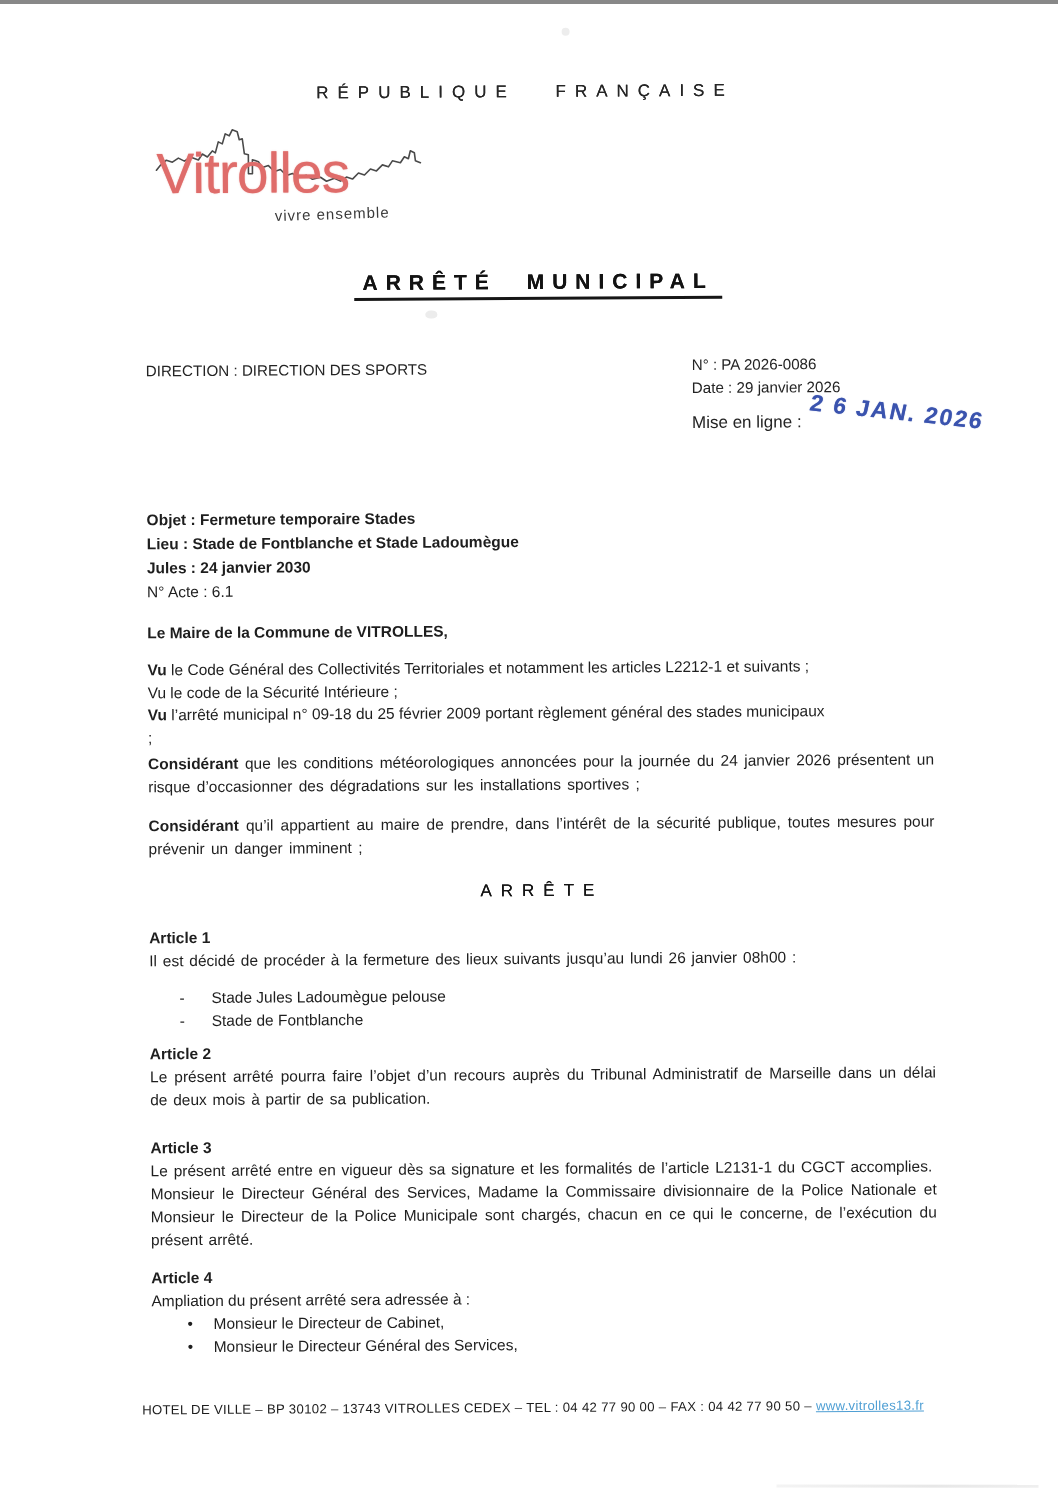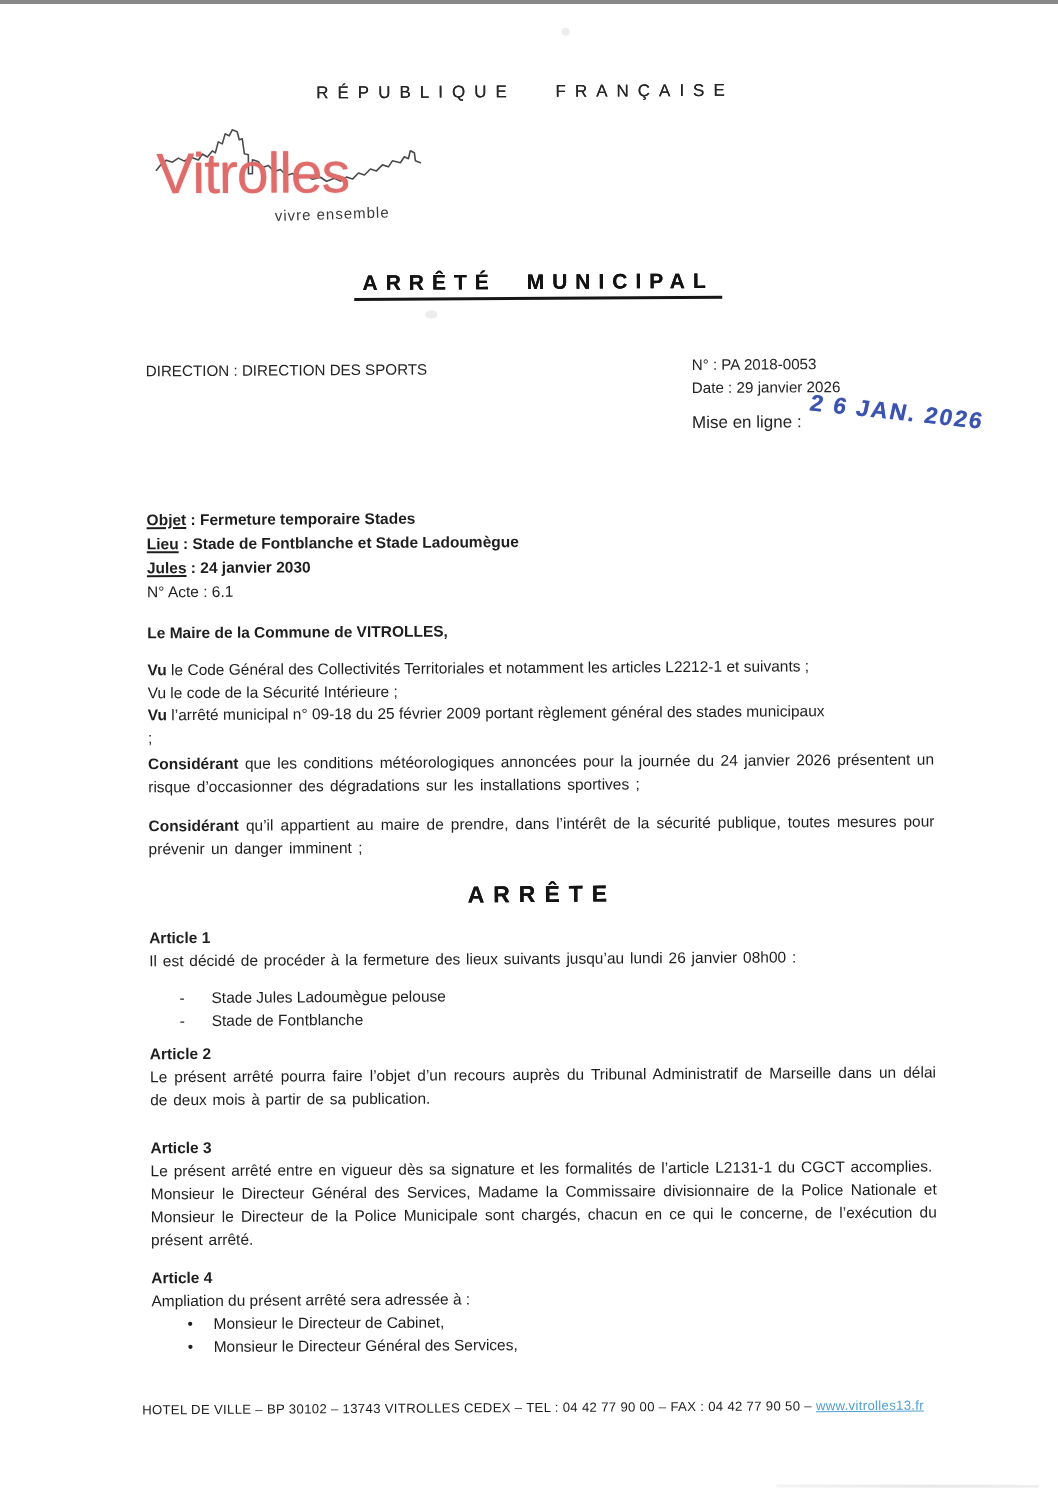--- a/index.html
+++ b/index.html
@@ -51,36 +51,36 @@
   .mise-line{position:absolute;left:694px;top:410px;font-size:17px;color:#242424;}
   .stamp{
     position:absolute;left:812px;top:397px;
     font-size:23px;font-weight:bold;letter-spacing:2px;white-space:nowrap;
     color:#3a53ae;text-shadow:0 0 .8px rgba(58,83,174,.8);
     transform:rotate(6.5deg) skewX(-6deg);
   }
 
   
   .subject{position:absolute;left:148px;top:502px;font-size:15.5px;line-height:24px;}
-  .subject .lbl{font-weight:bold;text-decoration:underline;text-decoration-thickness:1.5px;text-underline-offset:2px;}
+  .subject .lbl{font-weight:bold;text-decoration-thickness:1.5px;text-underline-offset:2px;}
   .subject .val{font-weight:bold;}
   .subject .plain{font-weight:normal;}
 
   .maire{position:absolute;left:148px;top:618px;font-size:15.5px;font-weight:bold;}
 
   .vu{position:absolute;left:148px;top:653px;width:784px;font-size:15.5px;line-height:22.5px;}
   .lead-bold{font-weight:bold;}
   .tail-line{display:block;}
 
   .para{position:absolute;left:148px;width:786px;font-size:15.5px;line-height:22.5px;text-align:justify;word-spacing:2px;}
   .cons1{top:747px;}
   .cons2{top:809px;}
 
   .arrete-row{position:absolute;left:148px;top:877px;width:786px;text-align:center;}
-  .arrete{font-size:23px;font-weight:bold;letter-spacing:9px;color:#141414;text-shadow:0 0 .4px #141414;}
+  .arrete{font-size:17px;font-weight:normal;letter-spacing:9px;color:#141414;text-shadow:0 0 .4px #141414;}
 
   .article{position:absolute;left:148px;width:786px;font-size:15.5px;line-height:23px;}
   .article .hd{font-weight:bold;}
   .article .bd{text-align:justify;word-spacing:1.5px;}
   .a1{top:920px;}
   .a2{top:1036px;}
   .a3{top:1130px;}
   .a4{top:1260px;}
   .doclist{margin-top:14px;}
   .doclist.tight{margin-top:0;}
@@ -118,21 +118,21 @@
       <div class="logo-tagline">vivre ensemble</div>
     </div>
 
     <div class="doc-title-row">
       <span class="doc-title">ARRÊTÉ MUNICIPAL</span>
     </div>
 
     <div class="direction-line">DIRECTION : DIRECTION DES SPORTS</div>
 
     <div class="meta-block">
-      <div>N° : PA 2018-0053</div>
+      <div>N° : PA 2026-0086</div>
       <div>Date : 29 janvier 2026</div>
     </div>
 
     <div class="mise-line">Mise en ligne :</div>
     <div class="stamp">2 6 JAN. 2026</div>
 
     <div class="subject">
       <div><span class="lbl">Objet</span><span class="val"> : </span><span class="val">Fermeture temporaire Stades</span></div>
       <div><span class="lbl">Lieu</span><span class="val"> : </span><span class="val">Stade de Fontblanche et Stade Ladoumègue</span></div>
       <div><span class="lbl">Jules</span><span class="val"> : </span><span class="val">24 janvier 2030</span></div>

